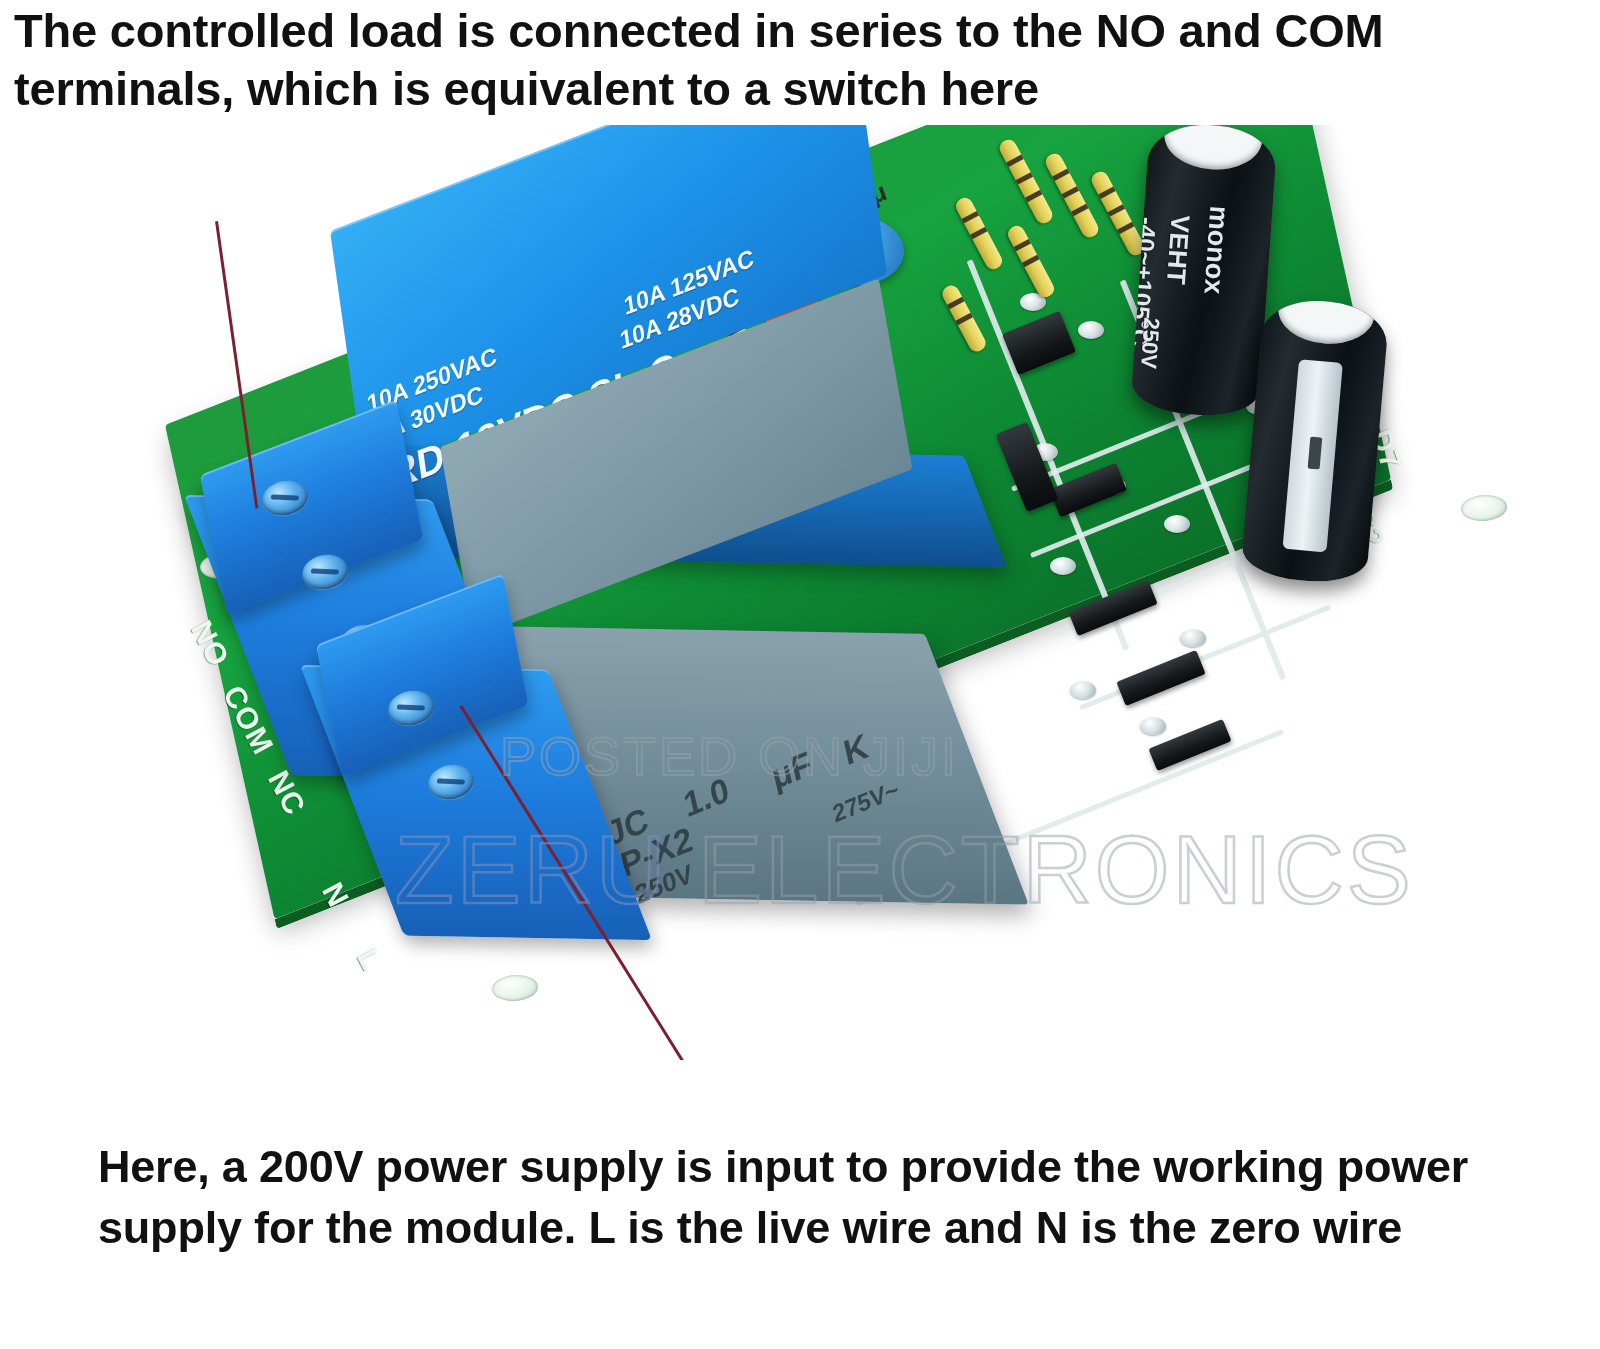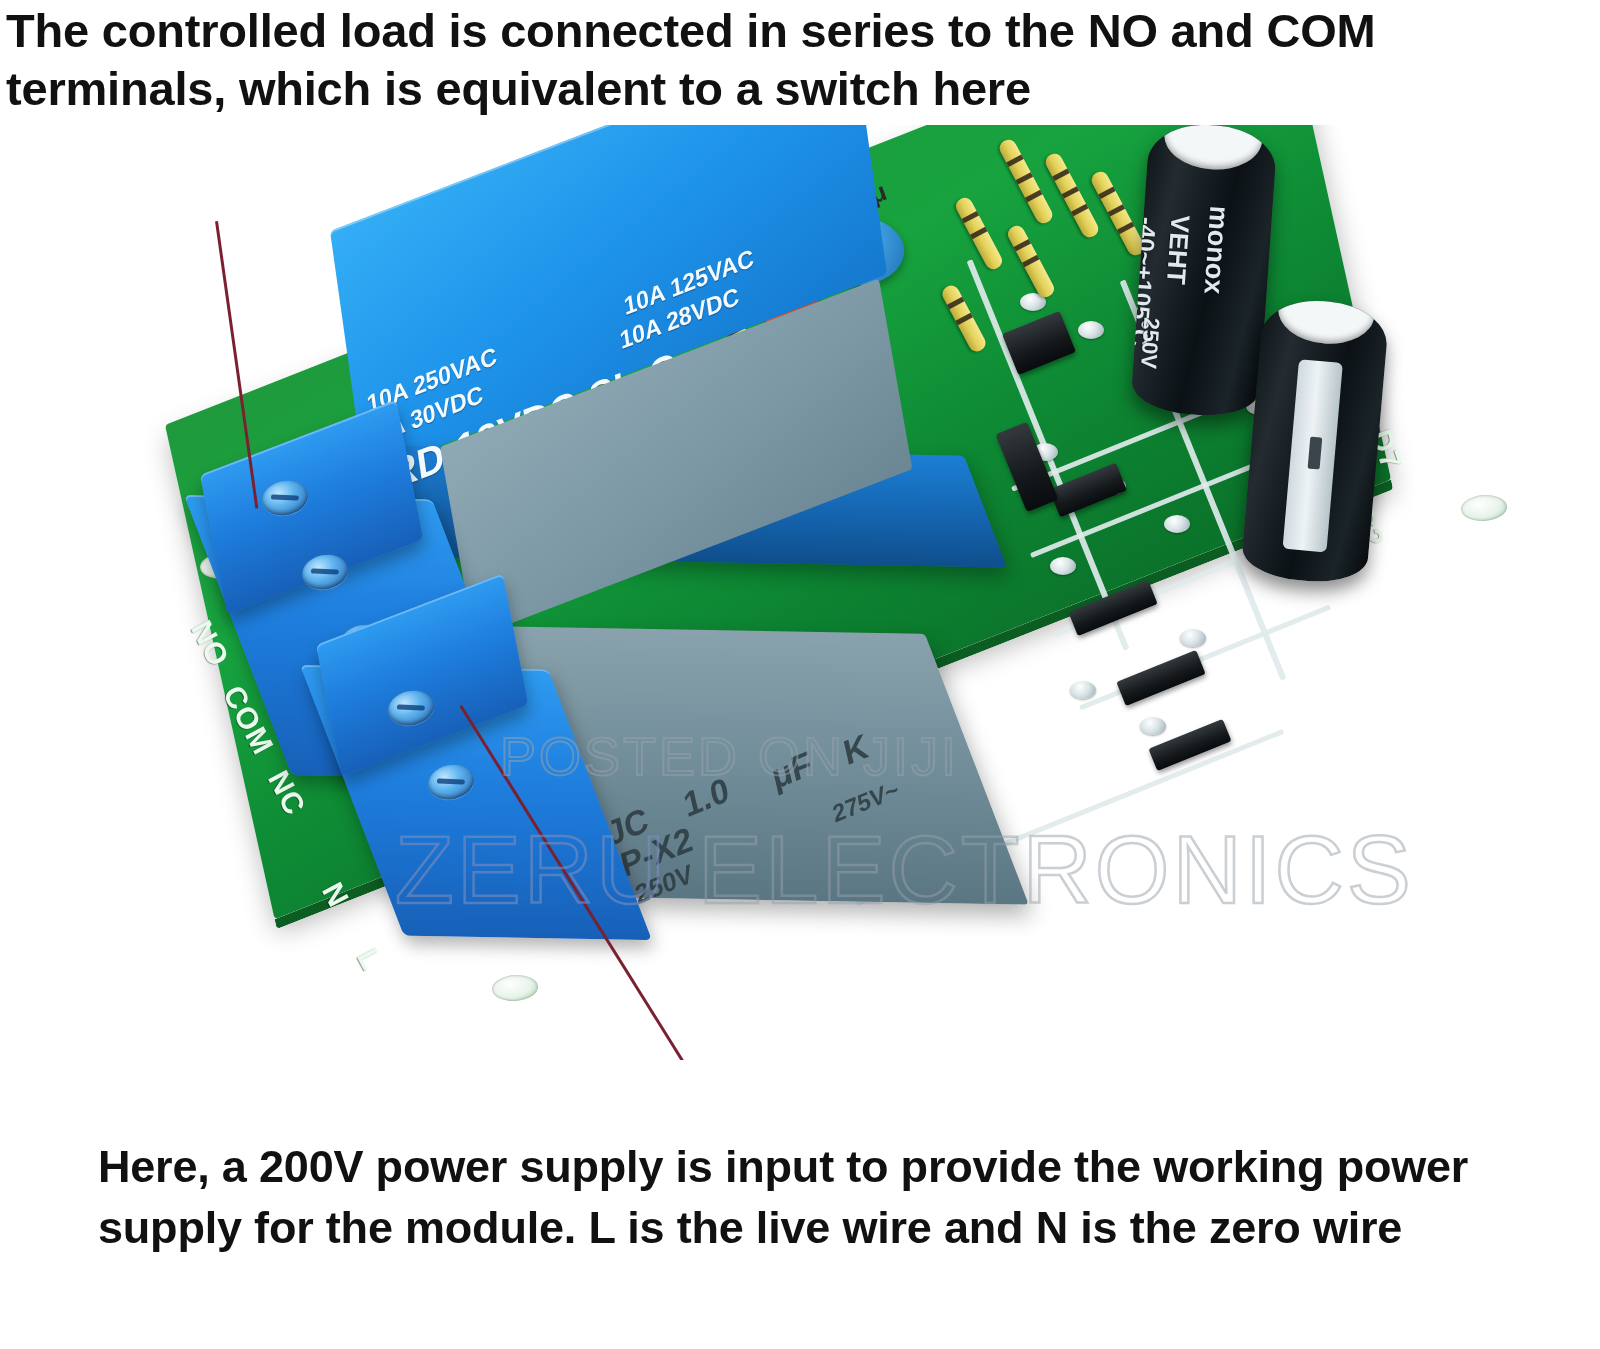--- a/index.html
+++ b/index.html
@@ -6,21 +6,21 @@
   body{
     width:1600px;height:1349px;overflow:hidden;position:relative;
     font-family:"Liberation Sans","DejaVu Sans",sans-serif;
     -webkit-font-smoothing:antialiased;
   }
   .caption{
     position:absolute;left:0;right:0;
     color:#111111;font-weight:bold;letter-spacing:-0.2px;
   }
   #caption-top{
-    top:2px;left:6px;width:1580px;
+    top:2px;left:14px;width:1580px;
     font-size:47px;line-height:58px;
   }
   #caption-bottom{
     top:1136px;left:98px;width:1480px;
     font-size:45px;line-height:61px;
   }
   
   #photo{
     position:absolute;left:140px;top:125px;width:1420px;height:935px;
     overflow:hidden;background:#ffffff;

